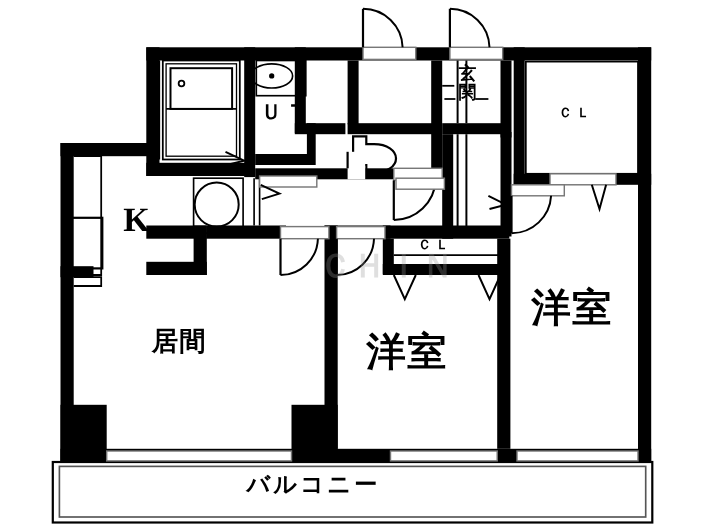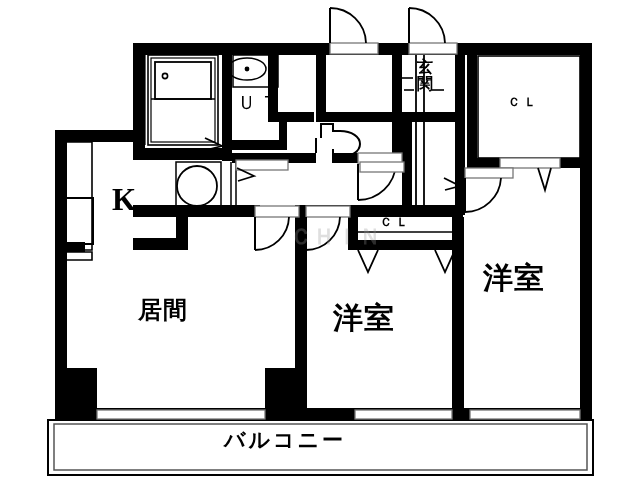--- a/index.html
+++ b/index.html
@@ -28,30 +28,30 @@
   }
   .room-label {
     position: absolute;
     color: #000000;
     font-weight: bold;
     line-height: 1;
     white-space: nowrap;
     font-family: "DejaVu Sans", "Liberation Sans", sans-serif;
   }
   .lbl-jp-big   { font-size: 24px; letter-spacing: 1px; }
-  .lbl-jp-mid   { font-size: 30px; letter-spacing: 1px; }
+  .lbl-jp-mid   { font-size: 36px; letter-spacing: 1px; }
   .lbl-latin-k  { font-size: 31px; font-family: "Liberation Serif", "DejaVu Serif", serif; font-weight: bold; }
   .lbl-latin-cl { font-size: 12px; letter-spacing: 4px; font-family: "Liberation Serif","DejaVu Serif",serif; font-weight: bold;}
-  .lbl-latin-ut { font-size: 19px; letter-spacing: 4px; font-family: "Liberation Serif","DejaVu Serif",serif; font-weight: normal;}
+  .lbl-latin-ut { font-size: 19px; letter-spacing: 4px; font-family: "Liberation Serif","DejaVu Serif",serif; font-weight: bold;}
   .lbl-genkan   { font-size: 16px; line-height: 17px; text-align: center; }
   .lbl-balcony  { font-size: 21px; letter-spacing: 3px; font-weight: bold; }
   .watermark {
     position: absolute;
     color: rgba(150,150,150,0.30);
-    font-size: 22px;
+    font-size: 30px;
     font-weight: bold;
     letter-spacing: 1px;
     font-family: "Liberation Serif", "DejaVu Serif", serif;
     pointer-events: none;
     user-select: none;
   }
 </style>
 </head>
 <body>
 

